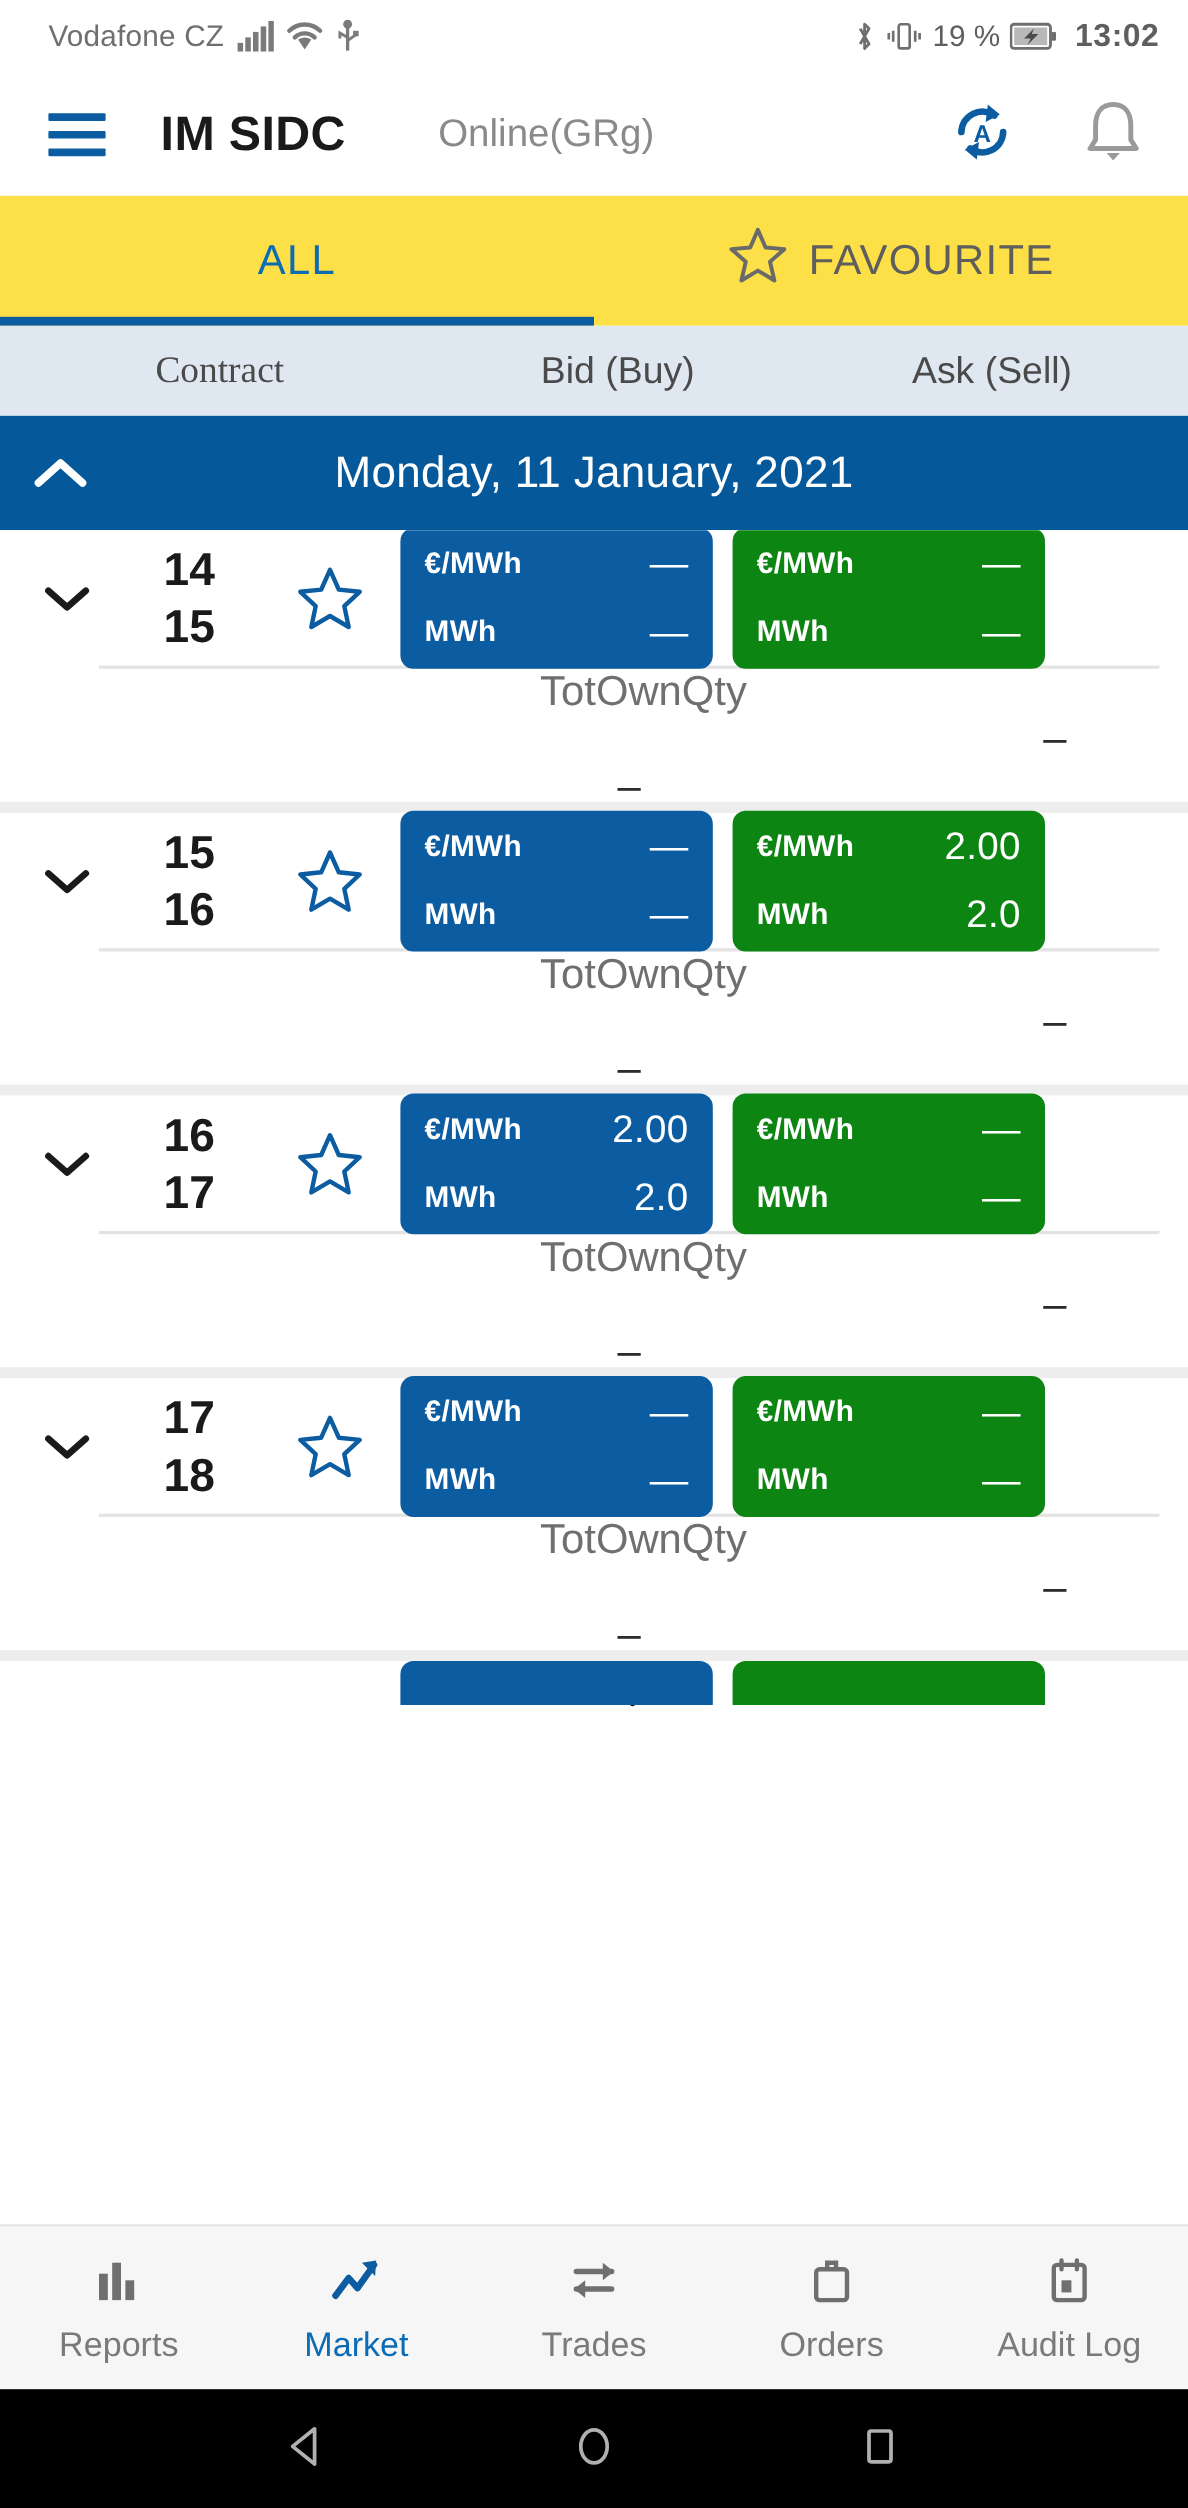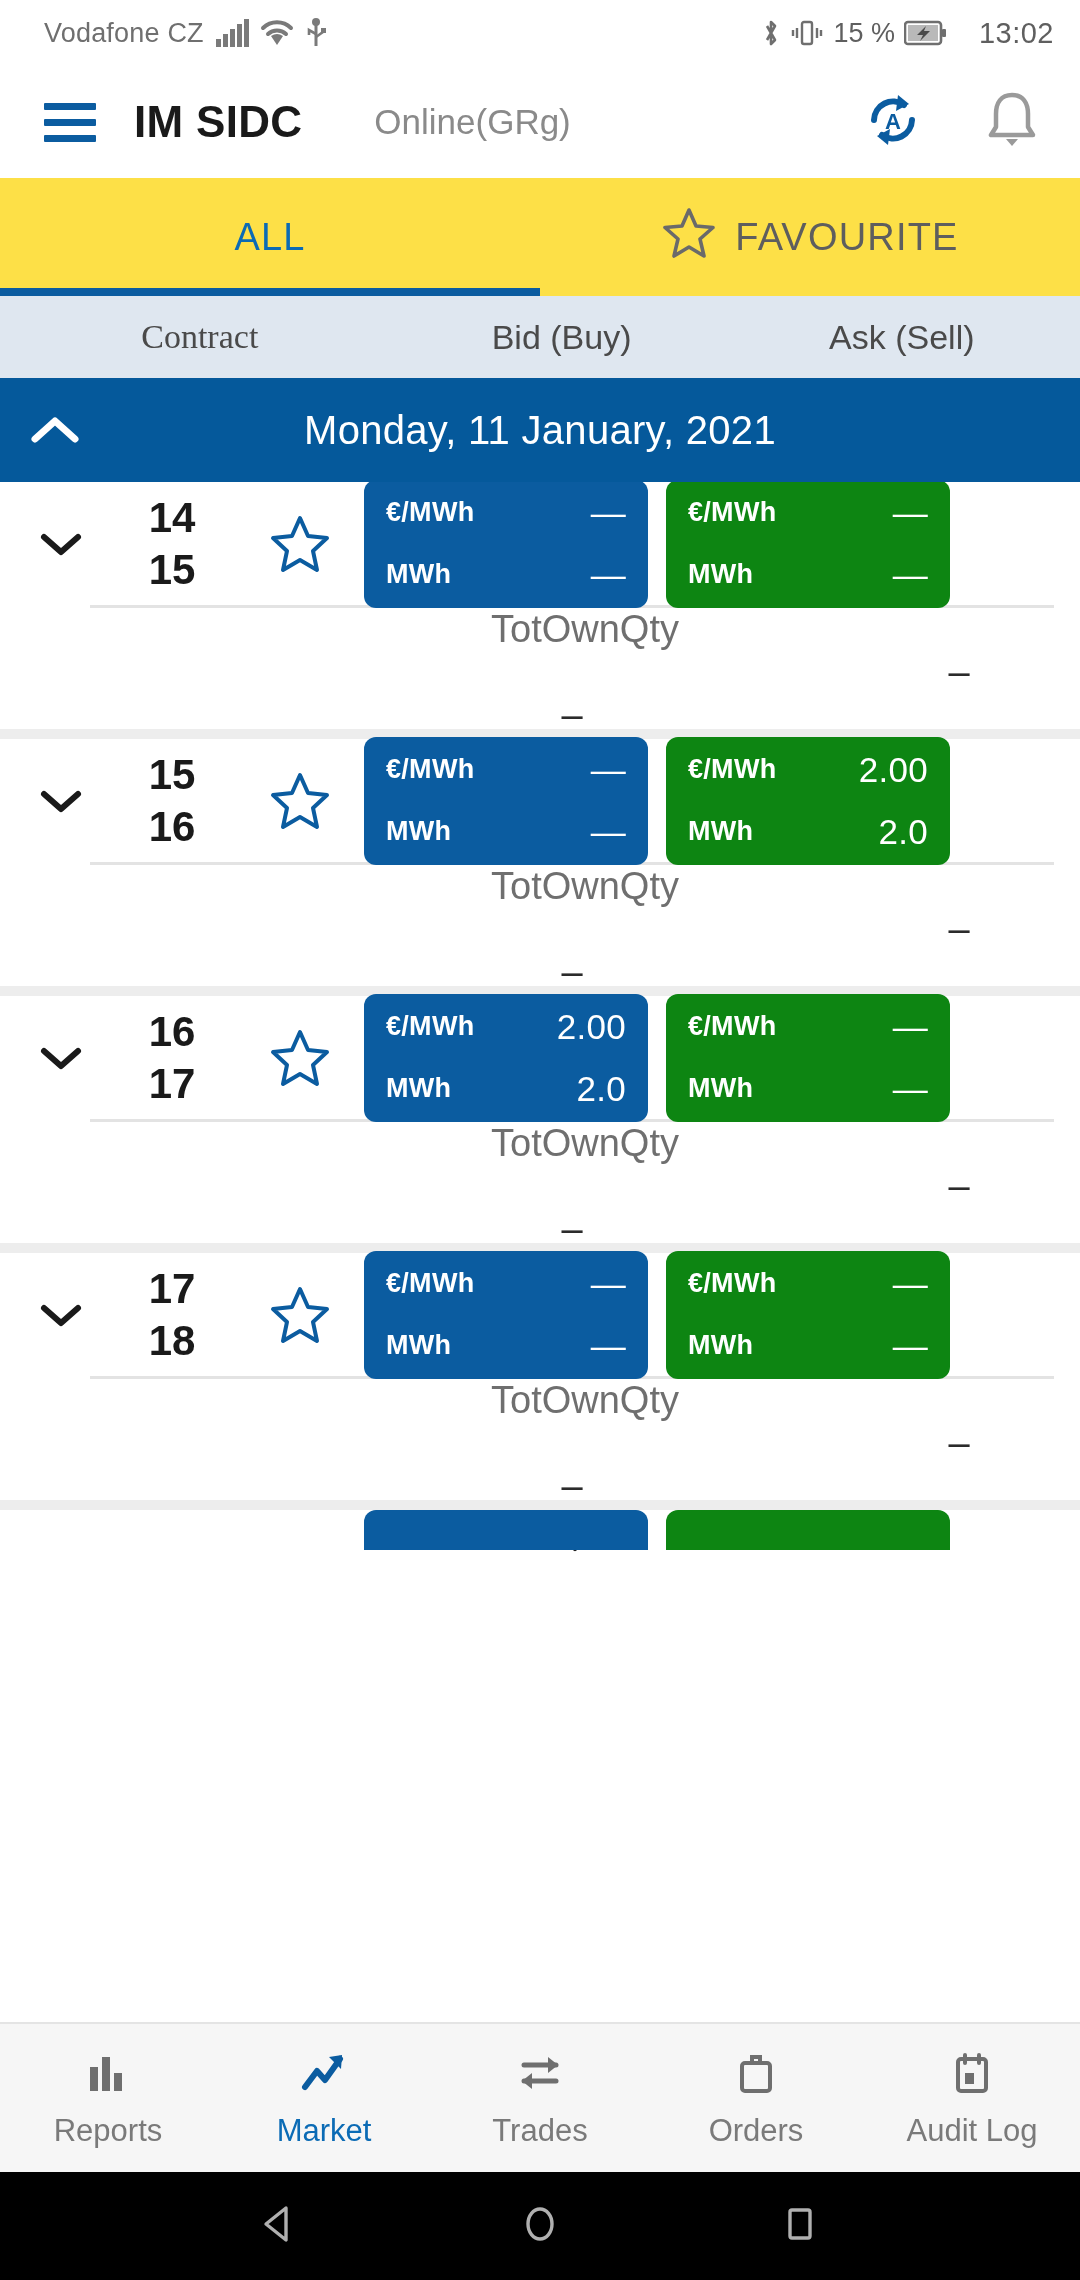--- a/index.html
+++ b/index.html
@@ -16,29 +16,30 @@
     height:66px; flex:0 0 66px;
     display:flex; align-items:center;
     padding:0 26px 0 44px;
     background:#ffffff; color:#6b6b6b;
     font-size:27px;
   }
   .sb-left { display:flex; align-items:center; gap:11px; }
   .sb-right { margin-left:auto; display:flex; align-items:center; gap:9px; }
   .carrier { font-size:27px; color:#6f6f6f; letter-spacing:.2px; }
   .sb-icon { display:inline-flex; align-items:flex-end; }
-  .clock { font-size:29px; color:#5f5f5f; margin-left:22px; letter-spacing:.5px; }
+  .clock { font-size:29px; color:#5f5f5f; margin-left:6px; letter-spacing:.5px;font-weight:bold; }
   .pct { font-size:27px; color:#5f5f5f; }
 
   
   .appbar {
     height:112px; flex:0 0 112px;
     display:flex; align-items:center;
     padding:0 40px 0 44px;
     background:#ffffff;
+    gap:12px;
   }
   .hamburger { width:52px; display:flex; flex-direction:column; gap:9px; cursor:pointer; }
   .hamburger span { display:block; height:7px; background:#0B5CA0; border-radius:1px; }
   .app-title {
     font-size:44px; font-weight:bold; color:#1a1a1a;
     margin-left:38px; letter-spacing:.3px; white-space:nowrap;
   }
   .conn-status {
     font-size:35px; color:#8a8a8a; margin-left:72px; white-space:nowrap;
   }
@@ -175,21 +176,21 @@
           <path d="M6 8 L14 22 L10 26 L10 4 L14 8 L6 22" stroke="#6f6f6f" stroke-width="2.6" fill="none" stroke-linejoin="round"></path>
         </svg>
       </span>
       <span class="sb-icon">
         <svg width="34" height="30" viewBox="0 0 34 30">
           <rect x="12" y="4" width="10" height="22" rx="2" stroke="#6f6f6f" stroke-width="2.4" fill="none"></rect>
           <path d="M7 10 L7 20 M3 12 L3 18" stroke="#6f6f6f" stroke-width="2.4"></path>
           <path d="M27 10 L27 20 M31 12 L31 18" stroke="#6f6f6f" stroke-width="2.4"></path>
         </svg>
       </span>
-      <span class="pct">15 %</span>
+      <span class="pct">19 %</span>
       <span class="sb-icon">
         <svg width="44" height="28" viewBox="0 0 44 28">
           <rect x="1" y="3" width="36" height="22" rx="3" stroke="#6f6f6f" stroke-width="2.6" fill="none"></rect>
           <rect x="4" y="6" width="30" height="16" fill="#b9b9b9"></rect>
           <rect x="38" y="10" width="4" height="8" rx="1" fill="#6f6f6f"></rect>
           <path d="M22 7 L13 16 L19 16 L16 22 L26 12 L20 12 Z" fill="#4a4a4a"></path>
         </svg>
       </span>
       <span class="clock">13:02</span>
     </div>

